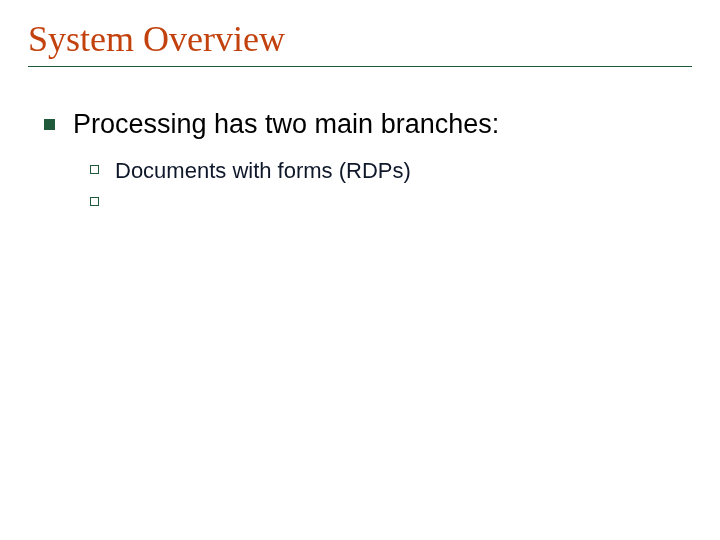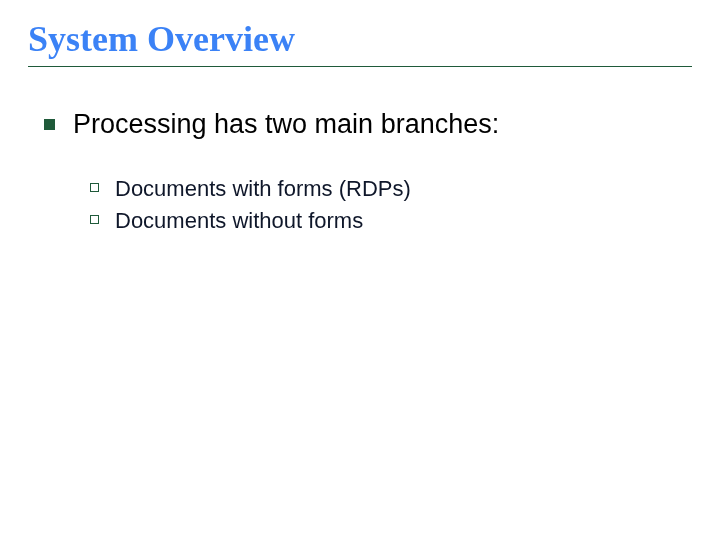--- a/index.html
+++ b/index.html
@@ -16,28 +16,28 @@
     position: relative;
   }
   .title-row {
     border-bottom: 1px solid #1f5a3a;
     padding-bottom: 6px;
     margin-bottom: 42px;
   }
   .title {
     font-family: "Times New Roman", Times, serif;
     font-size: 36px;
-    color: #3b82f6;
-    font-weight: 700;
+    color: #c2410c;
+    font-weight: 400;
   }
   .main-item {
     display: flex;
     align-items: flex-start;
     margin-left: 16px;
-    margin-bottom: 36px;
+    margin-bottom: 18px;
   }
   .bullet-square-filled {
     width: 11px;
     height: 11px;
     background: #1f5a3a;
     margin-top: 10px;
     margin-right: 18px;
     flex-shrink: 0;
   }
   .main-text {
@@ -79,16 +79,15 @@
     <div class="main-text">Processing has two main branches:</div>
   </div>
 
   <div class="sub-list">
     <div class="sub-item">
       <div class="bullet-square-outline"></div>
       <div class="sub-text">Documents with forms (RDPs)</div>
     </div>
     <div class="sub-item">
       <div class="bullet-square-outline"></div>
-      <div class="sub-text">Documents without forms</div>
     </div>
   </div>
 </div>
 
 </body></html>

